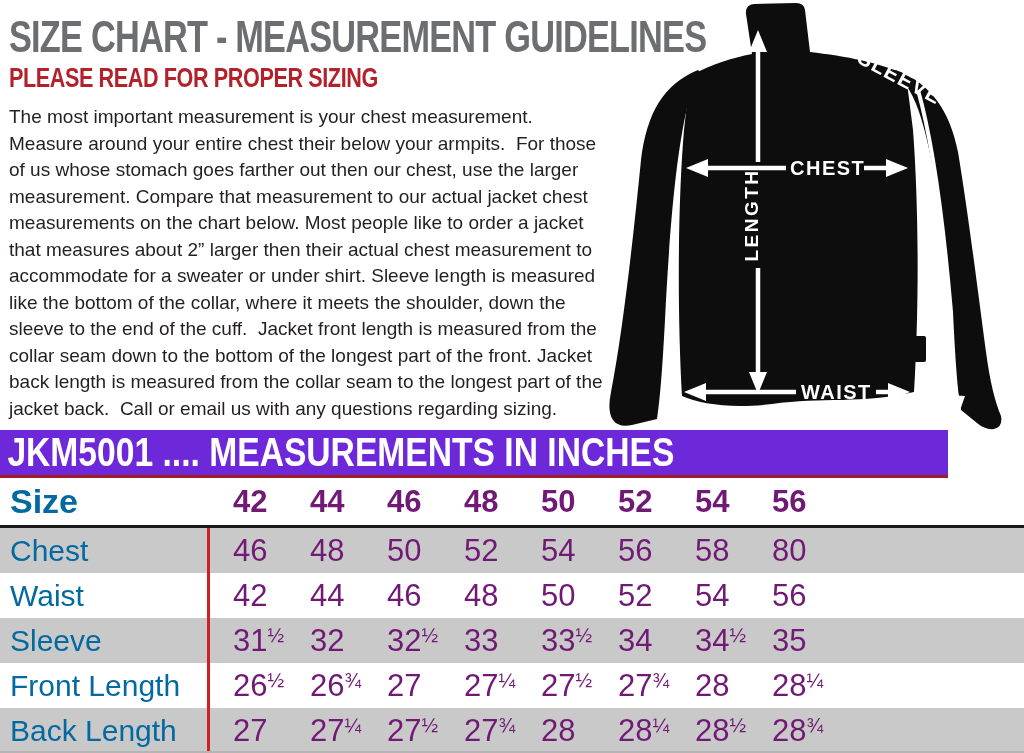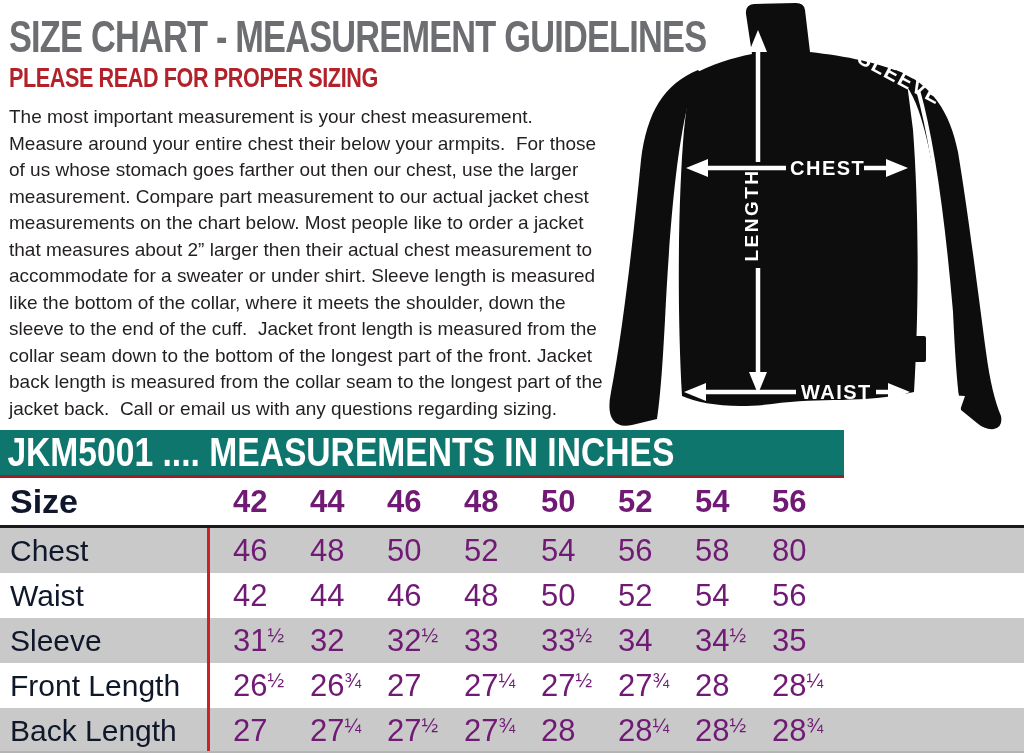--- a/index.html
+++ b/index.html
@@ -15,32 +15,32 @@
          letter-spacing:-1px;line-height:1.05;margin:0;}
   .subtitle{font-size:27px;font-weight:bold;color:#b3222a;transform:scaleX(0.80);
          letter-spacing:-0.5px;line-height:1.05;margin:4px 0 0 0;}
   
   .intro{position:absolute;left:9px;top:104px;width:560px;color:#231f20;}
   .intro-line{font-size:19px;line-height:26.5px;white-space:pre;}
   .intro-line.bold{font-weight:normal;}
   
   .diagram{position:absolute;left:600px;top:0;width:424px;height:430px;}
   
-  .banner{position:absolute;left:0;top:430px;width:844px;height:48px;
-          background:#0f766e;border-bottom:3px solid #a01d23;box-sizing:border-box;}
+  .banner{position:absolute;left:0;top:430px;width:948px;height:48px;
+          background:#6d28d9;border-bottom:3px solid #a01d23;box-sizing:border-box;}
   .banner-text{font-size:41px;font-weight:bold;color:#fff;line-height:45px;
           padding-left:9px;transform:scaleX(0.82);letter-spacing:0;}
   
   .size-table{position:absolute;left:0;top:478px;width:1024px;height:275px;}
   .trow{display:grid;grid-template-columns:208px repeat(8,77px) 1fr;
         align-items:center;height:45px;box-sizing:border-box;}
   .trow.header{height:50px;border-bottom:3px solid #1b1b1b;background:#fff;}
   .trow.gray{background:#c9c9c9;}
   .trow.white{background:#fff;}
-  .tlabel{padding-left:10px;font-size:30px;color:#0f172a;white-space:nowrap;}
+  .tlabel{padding-left:10px;font-size:30px;color:#0369a1;white-space:nowrap;}
   .header .tlabel{font-size:34px;font-weight:bold;}
   .tval{padding-left:25px;font-size:31px;color:#701a75;white-space:nowrap;}
   .header .tval{font-weight:bold;}
   .fr{font-size:20px;vertical-align:9px;letter-spacing:0;}
   .red-divider{position:absolute;left:207px;top:50px;width:3px;height:225px;
         background:#cc2127;}
   .size-table{}
   .last-edge{position:absolute;left:0;bottom:0;width:100%;height:2px;background:#b5b5b5;}
 </style>
 </head>
@@ -51,21 +51,21 @@
   <div class="hdr">
     <h1 class="title cond">SIZE CHART - MEASUREMENT GUIDELINES</h1>
     <h2 class="subtitle cond">PLEASE READ FOR PROPER SIZING</h2>
   </div>
 
   <div class="intro">
     <div class="intro-line bold">The most important measurement is your chest measurement.</div>
     <div id="intro-lines">
         <div class="intro-line">Measure around your entire chest their below your armpits.  For those</div>
         <div class="intro-line">of us whose stomach goes farther out then our chest, use the larger</div>
-        <div class="intro-line">measurement. Compare part measurement to our actual jacket chest</div>
+        <div class="intro-line">measurement. Compare that measurement to our actual jacket chest</div>
         <div class="intro-line">measurements on the chart below. Most people like to order a jacket</div>
         <div class="intro-line">that measures about 2” larger then their actual chest measurement to</div>
         <div class="intro-line">accommodate for a sweater or under shirt. Sleeve length is measured</div>
         <div class="intro-line">like the bottom of the collar, where it meets the shoulder, down the</div>
         <div class="intro-line">sleeve to the end of the cuff.  Jacket front length is measured from the</div>
         <div class="intro-line">collar seam down to the bottom of the longest part of the front. Jacket</div>
         <div class="intro-line">back length is measured from the collar seam to the longest part of the</div>
         <div class="intro-line">jacket back.  Call or email us with any questions regarding sizing.</div>
       </div>
   </div>

